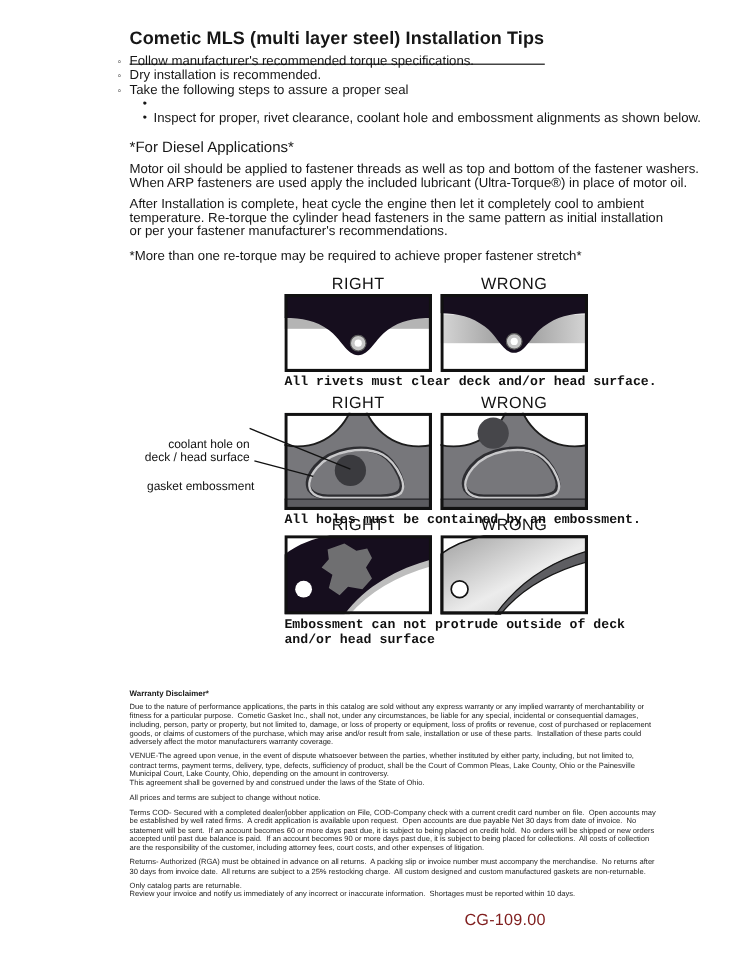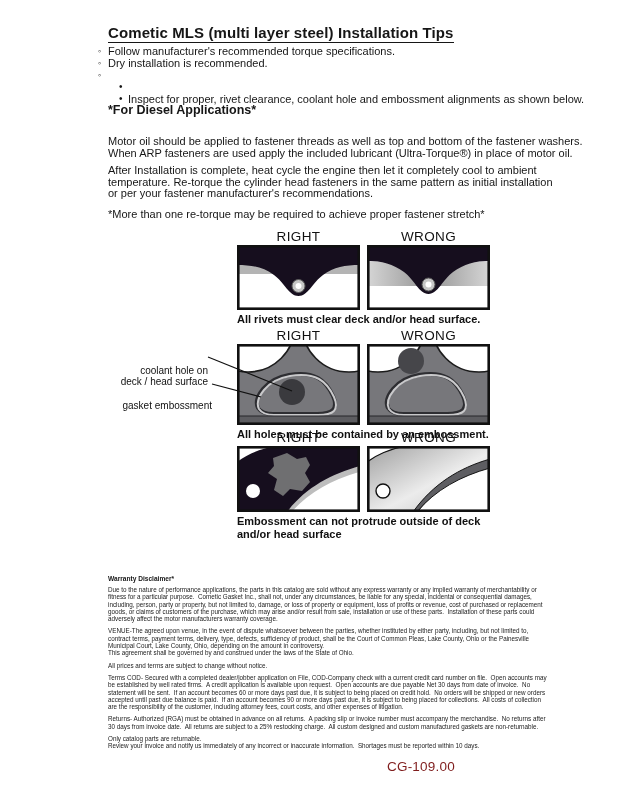--- a/index.html
+++ b/index.html
@@ -5,37 +5,37 @@
   html,body{margin:0;padding:0;}
   body{
     width:618px;height:800px;position:relative;background:#ffffff;
     font-family:"Liberation Sans","DejaVu Sans",sans-serif;color:#161616;
     overflow:hidden;
   }
   .abs{position:absolute;}
   
   .doc-title{
     left:108px;top:24px;font-size:15px;font-weight:bold;
-    border-bottom:1.6px solid #161616;padding-bottom:1px;letter-spacing:.1px;
+    border-bottom:1.6px solid #161616;padding-bottom:12px;letter-spacing:.1px;
   }
   
   .bullets{left:98px;top:45px;font-size:11px;line-height:12px;}
   .bullet-row{display:flex;}
   .bullet-row .mk{width:10px;font-size:9px;text-align:left;flex:0 0 10px;}
   .sub-bullets{left:119px;top:81px;font-size:11px;line-height:12px;}
   .sub-bullets .mk{width:9px;font-size:10px;flex:0 0 9px;}
   
-  .diesel-heading{left:108px;top:103px;font-size:12.5px;font-weight:bold;}
+  .diesel-heading{left:108px;top:116px;font-size:12.5px;font-weight:normal;}
   .para{left:108px;font-size:11px;line-height:11.5px;white-space:pre;}
   .p1{top:136px;}
   .p2{top:165px;}
   .p-note{top:209px;}
   
   .dg-label{width:123px;text-align:center;font-size:13.5px;letter-spacing:.4px;color:#111;}
-  .dg-caption{font-size:11px;font-weight:bold;white-space:pre;line-height:12.5px;color:#111;}
+  .dg-caption{font-size:11px;font-weight:bold;white-space:pre;line-height:12.5px;color:#111;font-family:Liberation Mono, monospace;}
   .annotation{font-size:10px;line-height:11px;text-align:right;white-space:pre;color:#111;margin-top:23px;}
   svg{display:block;}
   .leaders{pointer-events:none;z-index:6;}
   
   .legal{left:108px;top:575px;width:440px;}
   .legal-heading{font-size:6.6px;font-weight:bold;margin:0 0 4px 0;}
   .legal p{font-size:6.3px;line-height:7.3px;margin:0 0 5px 0;white-space:pre;color:#222;}
   
   .footer-code{left:387px;top:759px;font-size:13.5px;color:#7f1d1d;letter-spacing:.2px;}
 </style>
@@ -48,20 +48,21 @@
   <div class="bullet-row">
     <span class="mk">◦</span>
     <span>Follow manufacturer's recommended torque specifications.</span>
   </div>
   <div class="bullet-row">
     <span class="mk">◦</span>
     <span>Dry installation is recommended.</span>
   </div>
   <div class="bullet-row">
     <span class="mk">◦</span>
+    <span>Take the following steps to assure a proper seal</span>
   </div>
 </div>
 <div class="abs sub-bullets">
   <div class="bullet-row">
     <span class="mk">•</span>
   </div>
   <div class="bullet-row">
     <span class="mk">•</span>
     <span>Inspect for proper, rivet clearance, coolant hole and embossment alignments as shown below.</span>
   </div>

